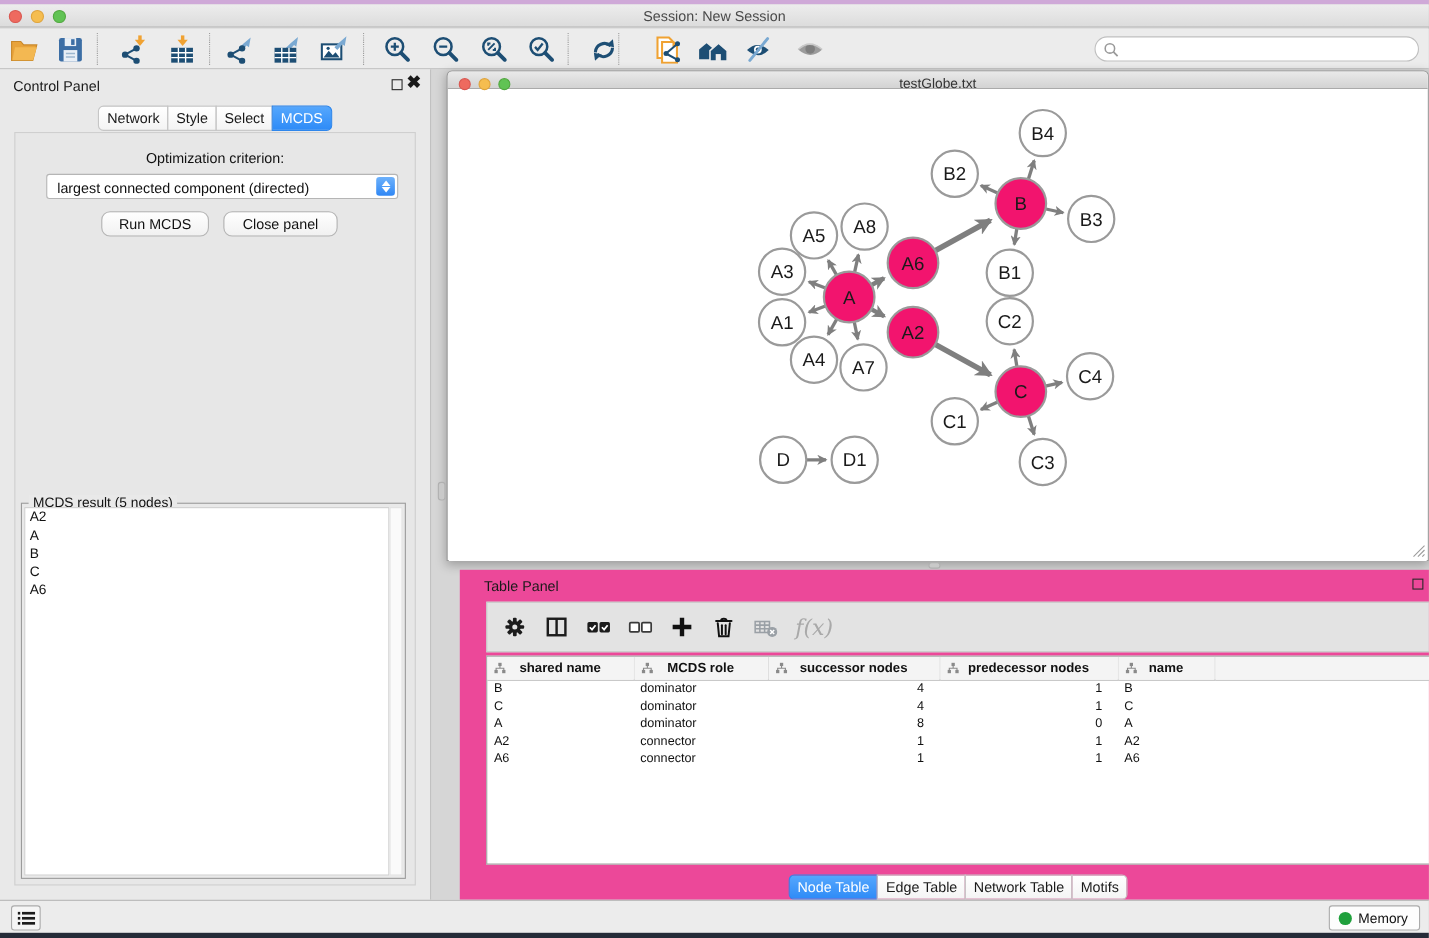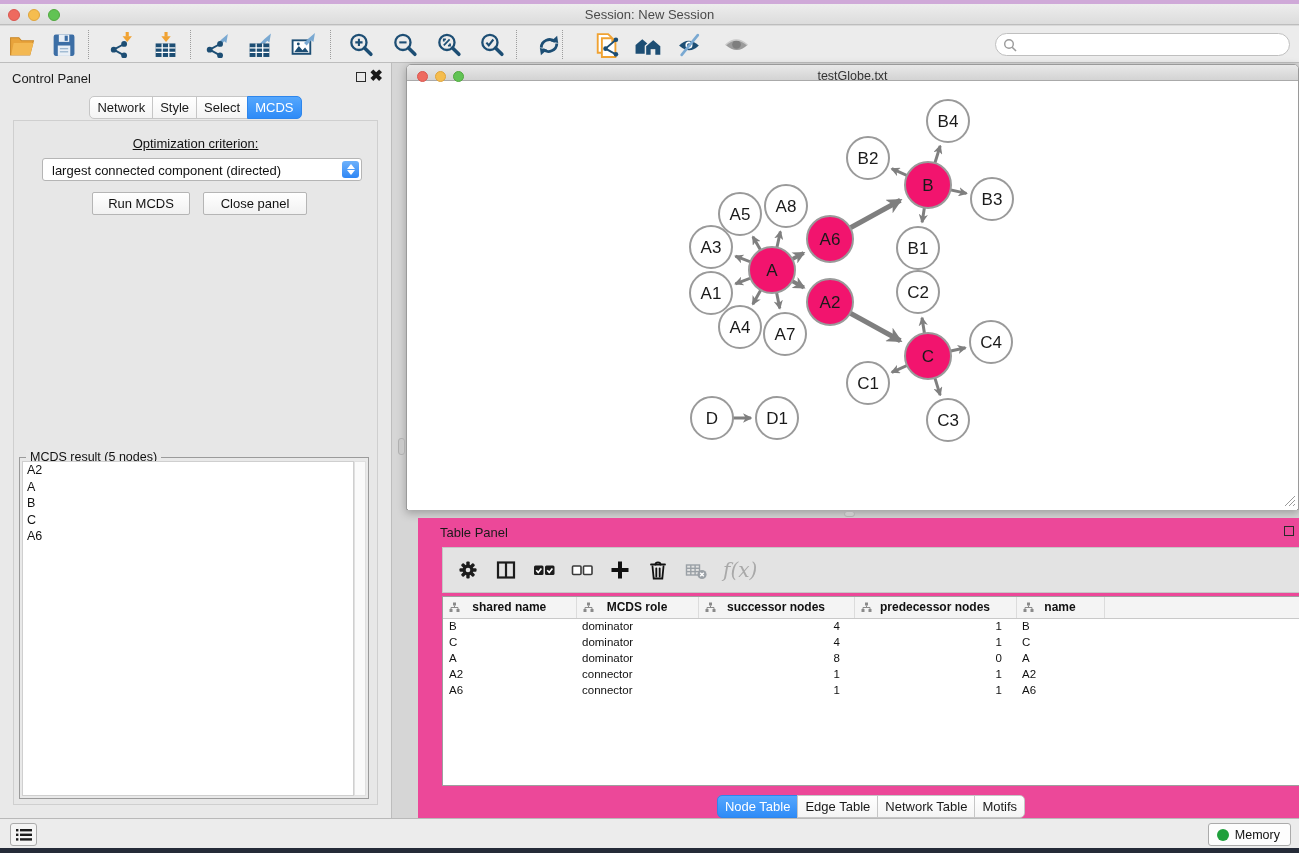--- a/index.html
+++ b/index.html
@@ -33,27 +33,27 @@
   #control-panel { position:absolute; left:0; top:0; width:392px; height:755px; background:#e9e9e9; border-right:1px solid #bdbdbd; }
   .panel-header-title { position:absolute; left:12px; top:8px; font-size:13px; color:#1a1a1a;text-align:center; }
   .float-btn { position:absolute; top:9px; width:10px; height:10px; border:1.6px solid #2a2a2a; background:transparent; cursor:pointer; }
   .close-btn { position:absolute; top:3px; font-size:16px; font-weight:bold; color:#1a1a1a; cursor:pointer; line-height:20px; }
   #cp-tabs { position:absolute; left:0; right:0; top:33px; display:flex; justify-content:center; }
   .seg-tab { padding:3px 7px; font-size:13px; background:linear-gradient(#ffffff,#f4f4f4); border:1px solid #c6c6c6; color:#1a1a1a; cursor:pointer; margin-left:-1px; white-space:nowrap; }
   .seg-tab:first-child { border-radius:5px 0 0 5px; margin-left:0; }
   .seg-tab:last-child { border-radius:0 5px 5px 0; }
   .seg-tab.active { background:linear-gradient(#55a7fd,#2e8bf7); border-color:#2e86ec; color:#fff; }
   #cp-body { position:absolute; left:13px; right:13px; top:57px; bottom:13px; background:#e7e7e7; border:1px solid #cfcfcf; }
-  #opt-label { position:absolute; left:0; right:0; top:15px; text-align:center; font-size:13px; color:#111;text-decoration:underline; }
+  #opt-label { position:absolute; left:0; right:0; top:15px; text-align:center; font-size:13px; color:#111; }
   #opt-select { position:absolute; left:28px; top:37px; width:320px; height:23px; background:#fff; border:1px solid #b5b5b5; border-radius:3px; cursor:pointer; }
   #opt-select .sel-text { position:absolute; left:9px; top:4px; font-size:13px; color:#111; white-space:nowrap; }
   #opt-stepper { position:absolute; right:2px; top:2px; width:17px; height:17px; border-radius:3px; background:linear-gradient(#6db1fb,#2f87f5); }
   #opt-stepper .chev-up { position:absolute; left:4.5px; top:3px; width:0; height:0; border-left:4px solid transparent; border-right:4px solid transparent; border-bottom:5px solid #fff; }
   #opt-stepper .chev-down { position:absolute; left:4.5px; bottom:3px; width:0; height:0; border-left:4px solid transparent; border-right:4px solid transparent; border-top:5px solid #fff; }
-  .cp-btn { position:absolute; top:71px; height:23px; background:linear-gradient(#ffffff,#f1f1f1); border:1px solid #b5b5b5; border-radius:2px; font-size:13px; color:#111; cursor:pointer; font-family:"Liberation Sans", sans-serif; }
+  .cp-btn { position:absolute; top:71px; height:23px; background:linear-gradient(#ffffff,#f1f1f1); border:1px solid #b5b5b5; border-radius:8px; font-size:13px; color:#111; cursor:pointer; font-family:"Liberation Sans", sans-serif; }
   #run-btn { left:78px; width:98px; }
   #closepanel-btn { left:189px; width:104px; }
   #result-group { position:absolute; left:5px; right:8px; top:336px; bottom:5px; border:1px solid #9b9b9b; background:#e9e9e9; }
   #result-title { position:absolute; left:6px; top:-8px; background:#e9e9e9; padding:0 4px; font-size:12.5px; color:#111; }
   #result-list { position:absolute; left:2px; top:3px; right:14px; bottom:2px; background:#fff; border:1px solid #cfcfcf; overflow:hidden; }
   #result-scroll { position:absolute; top:3px; right:2px; width:12px; bottom:2px; background:#fafafa; border:1px solid #e0e0e0; }
   .result-item { font-size:12.5px; color:#111; padding:1px 0 1px 4px; line-height:14.5px; }
 
   
   #net-window { position:absolute; left:406px; top:1px; width:893px; height:446px; background:#fff; border:1px solid #9a9a9a; border-radius:5px 5px 0 0; box-shadow:0 3px 10px rgba(0,0,0,.28); }

